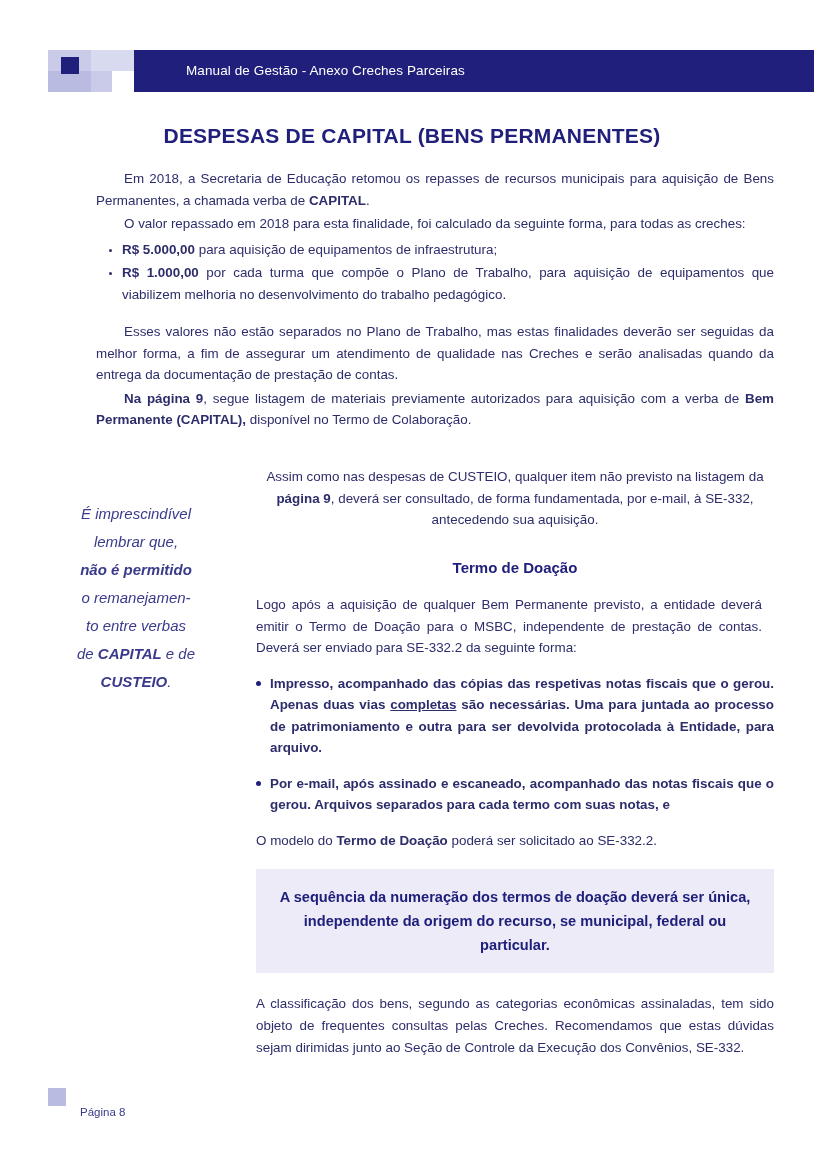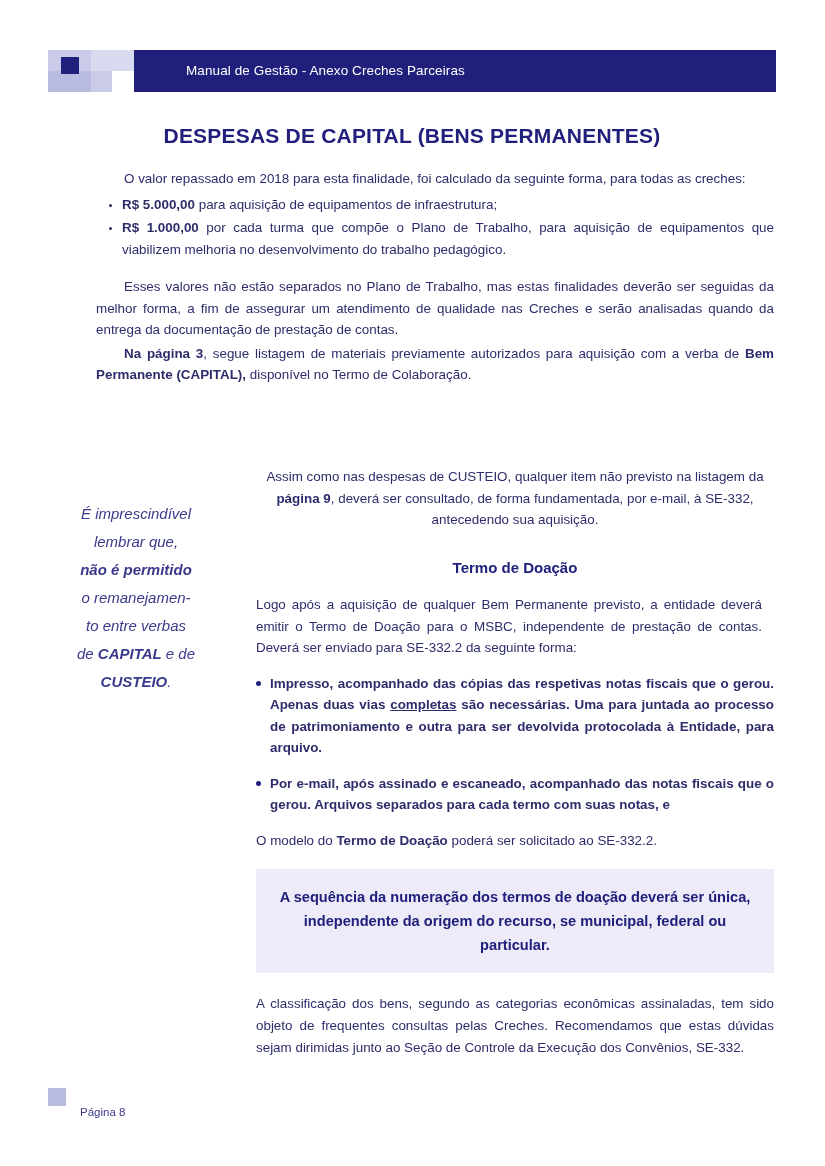--- a/index.html
+++ b/index.html
@@ -47,20 +47,21 @@
   .sq.d { left: 43px; top: 21px; width: 21px; height: 21px; background: #c9cbe8; }
   .sq.inner { left: 13px; top: 7px; width: 18px; height: 17px; background: #20207c; }
 
   .header-bar {
     position: absolute;
     left: 86px;
     top: 0;
     width: 642px;
     height: 42px;
     background: #20207c;
+    padding-left: 38px;
   }
   .header-bar span {
     position: absolute;
     left: 52px;
     top: 13px;
     color: #ffffff;
     font-size: 13.5px;
     letter-spacing: 0.1px;
   }
 
@@ -246,29 +247,30 @@
       <div class="sq inner"></div>
     </div>
     <div class="header-bar">
       <span>Manual de Gestão - Anexo Creches Parceiras</span>
     </div>
   </div>
 
   <div class="doc-title">DESPESAS DE CAPITAL (BENS PERMANENTES)</div>
 
   <div class="top-text">
+    <p><span>Em 2018, a Secretaria de Educação retomou os repasses de recursos municipais para aquisição de Bens Permanentes, a chamada verba de </span><b>CAPITAL</b><span>.</span></p>
     <p>O valor repassado em 2018 para esta finalidade, foi calculado  da seguinte forma, para todas as creches:</p>
 
     <ul class="bullets">
       <li><b>R$ 5.000,00</b><span> para aquisição de equipamentos de infraestrutura;</span></li>
       <li><b>R$ 1.000,00</b><span> por cada turma que compõe o Plano de Trabalho, para aquisição de equipamentos que viabilizem melhoria no desenvolvimento do trabalho pedagógico.</span></li>
     </ul>
 
     <p>Esses valores não estão separados no Plano de Trabalho, mas estas finalidades deverão ser seguidas da melhor forma, a fim de  assegurar um atendimento de qualidade nas Creches e serão analisadas quando da entrega da documentação de prestação de contas.</p>
-    <p><b>Na página 3</b><span>, segue listagem de materiais previamente autorizados para aquisição com a verba de </span><b>Bem Permanente (CAPITAL),</b><span> disponível no Termo de Colaboração.</span></p>
+    <p><b>Na página 9</b><span>, segue listagem de materiais previamente autorizados para aquisição com a verba de </span><b>Bem Permanente (CAPITAL),</b><span> disponível no Termo de Colaboração.</span></p>
   </div>
 
   <div class="left-col">
     <div class="italic-quote">
       <span>É imprescindível</span><br>
       <span>lembrar que,</span><br>
       <b>não é permitido</b><br>
       <span>o remanejamen-</span><br>
       <span>to entre verbas</span><br>
       <span>de </span><b>CAPITAL</b><span> e de</span><br>

